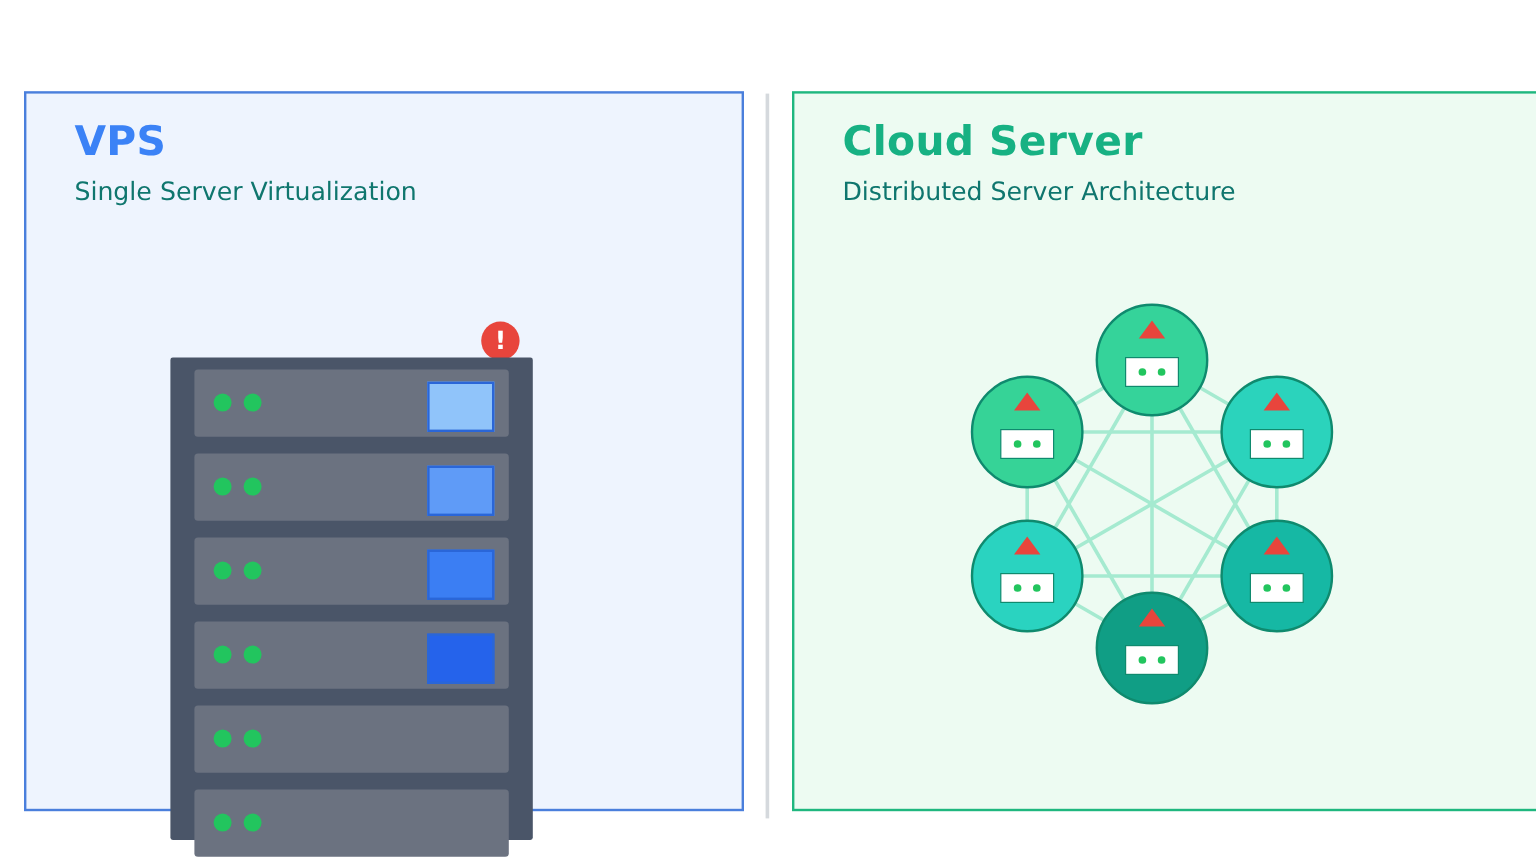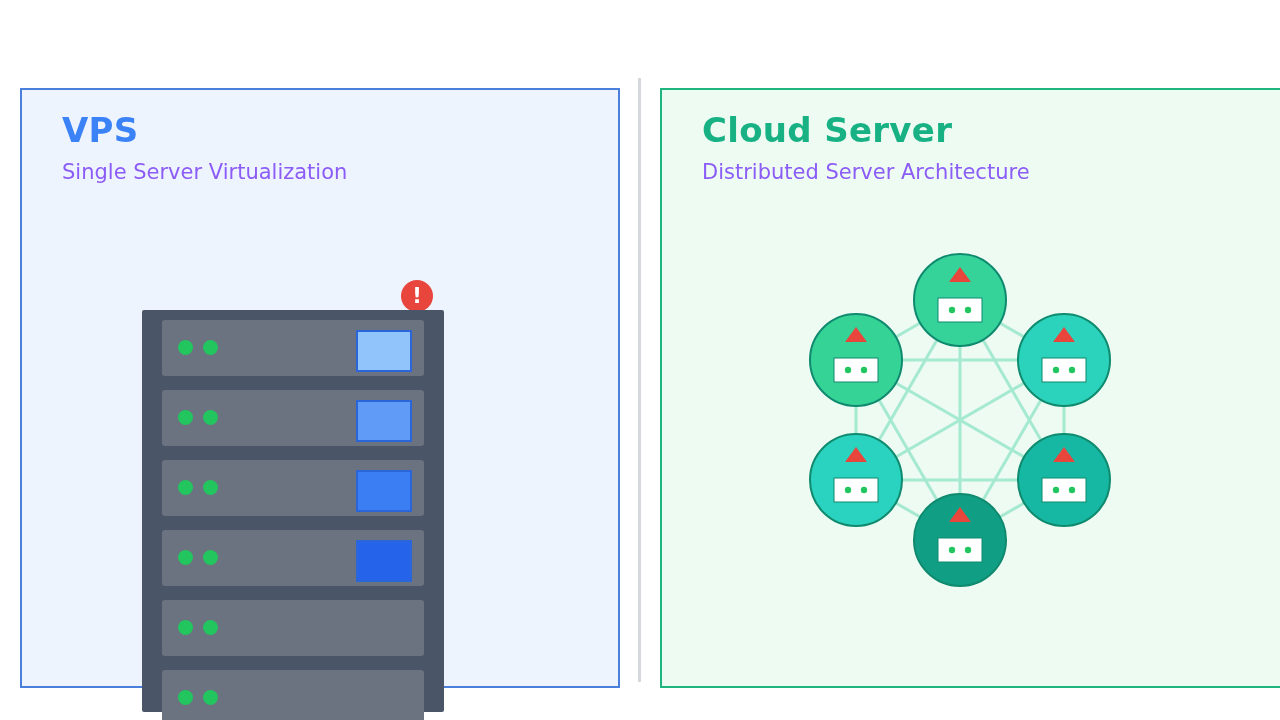--- a/index.html
+++ b/index.html
@@ -5,28 +5,28 @@
   * { box-sizing: border-box; margin: 0; padding: 0; }
   html, body {
     width: 1280px; height: 720px;
     background: #ffffff;
     font-family: "DejaVu Sans", "Liberation Sans", sans-serif;
     overflow: hidden;
   }
   #stage { position: relative; width: 1280px; height: 720px; }
 
   
-  .panel { position: absolute; top: 88px; height: 600px; border-width: 2px; border-style: solid; }
+  .panel { position: absolute; top: 76px; height: 600px; border-width: 2px; border-style: solid; }
   #vps-panel   { left: 20px;  width: 600px; background: #eef4fe; border-color: #4a7fdc; }
   #cloud-panel { left: 660px; width: 684px; background: #edfbf2; border-color: #1fb77f; }
 
   .panel-title { position: absolute; left: 40px; top: 20px; font-size: 34px; font-weight: bold; letter-spacing: .3px; }
   #vps-title   { color: #3b82f6; }
   #cloud-title { color: #17b183; }
-  .panel-sub { position: absolute; left: 40px; top: 70px; font-size: 21px; color: #8b5cf6; }
+  .panel-sub { position: absolute; left: 40px; top: 70px; font-size: 21px; color: #0f766e; }
 
   .divider { position: absolute; left: 638px; top: 78px; width: 3px; height: 604px; background: #d5d9dd; }
 
   
   #rack { position: absolute; left: 100px; top: 140px; width: 302px; height: 485px; }
   .rack-body { position: absolute; left: 20px; top: 80px; width: 302px; height: 402px; background: #4a5568; border-radius: 2px; }
   .rack-slot { position: absolute; left: 40px; width: 262px; height: 56px; background: #6b7280; border-radius: 3px; }
   .led { position: absolute; width: 15px; height: 15px; border-radius: 50%; background: #22c55e; top: 20px; }
   .led.a { left: 16px; }
   .led.b { left: 41px; }

